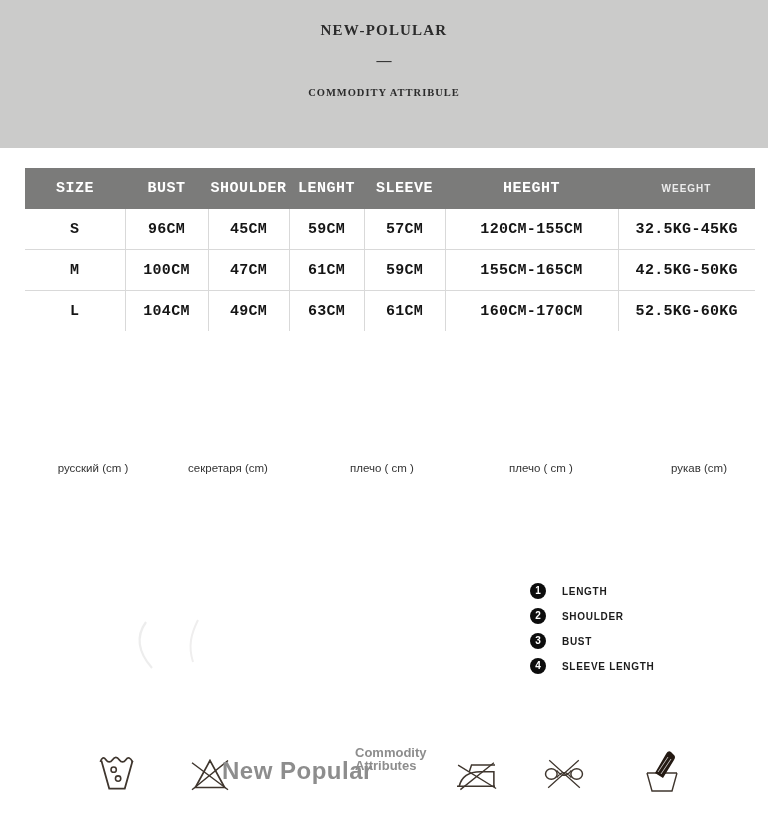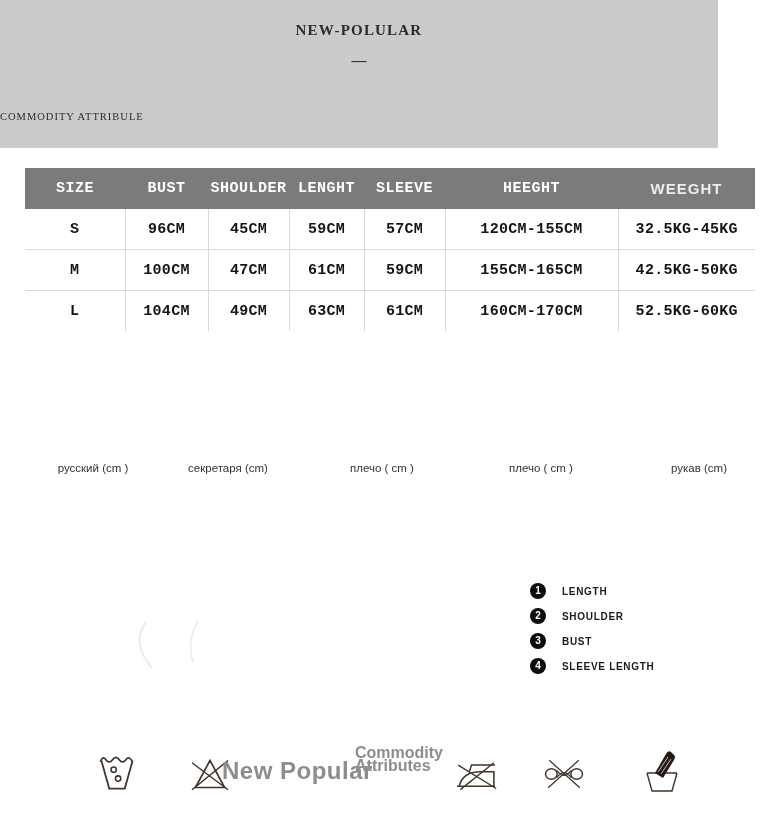--- a/index.html
+++ b/index.html
@@ -9,38 +9,38 @@
     --grid-line:#d9d9d9;
     --body-text:#151515;
     --brand-text:#8d8d8d;
     --icon-stroke:#3f362e;
   }
   html,body{margin:0;padding:0;background:#ffffff;}
   .page{position:relative;width:778px;height:828px;background:#ffffff;overflow:hidden;
         font-family:"Liberation Sans",sans-serif;}
 
   
-  .banner{position:absolute;left:0;top:0;width:710px;height:148px;background:var(--banner-bg);padding-left:8px;}
+  .banner{position:absolute;left:0;top:0;width:768px;height:148px;background:var(--banner-bg);}
   .banner-title{position:absolute;top:22px;left:0;width:100%;text-align:center;
     font-family:"Liberation Serif",serif;font-weight:700;font-size:15px;
     letter-spacing:1.2px;color:#2b2b2b;}
   .banner-dash{position:absolute;top:52px;left:0;width:100%;text-align:center;
     font-family:"Liberation Serif",serif;font-weight:700;font-size:15px;color:#2b2b2b;}
-  .banner-subtitle{position:absolute;top:87px;left:0;width:100%;text-align:left;
-    font-family:"Liberation Serif",serif;font-weight:400;font-size:10.5px;
-    letter-spacing:1px;color:#2b2b2b;margin-top:24px;}
+  .banner-subtitle{position:absolute;top:87px;left:0;width:100%;text-align:center;
+    font-family:"Liberation Serif",serif;font-weight:700;font-size:10.5px;
+    letter-spacing:1px;color:#2b2b2b;}
 
   
   table.size-table{position:absolute;left:25px;top:168px;width:730px;
     border-collapse:collapse;table-layout:fixed;}
   .size-table thead th{height:39px;background:var(--table-header-bg);
     color:var(--table-header-text);font-family:"Liberation Mono",monospace;
     font-weight:700;font-size:15px;letter-spacing:0.5px;text-align:center;vertical-align:middle;}
   .size-table thead th:last-child{font-family:"Liberation Sans",sans-serif;
-    color:#ececec;letter-spacing:1px;font-size:15px;}
+    color:#ececec;letter-spacing:1px;font-size:10px;}
   .size-table tbody td{height:38px;text-align:center;vertical-align:middle;
     font-family:"Liberation Mono",monospace;font-weight:700;font-size:15px;
     color:var(--body-text);border-right:1px solid var(--grid-line);
     border-bottom:1px solid var(--grid-line);letter-spacing:0.3px;white-space:nowrap;}
   .size-table tbody td:last-child{border-right:none;margin-left:12px;}
   .size-table tbody tr:last-child td{border-bottom:none;}
 
   
   .measure-labels{position:absolute;left:0;top:0;width:100%;height:0;}
   .measure-label{position:absolute;top:462px;transform:translateX(-50%);
@@ -59,21 +59,21 @@
 
   
   .care-icon{position:absolute;}
   .icon-wash{left:98px;top:753px;}
   .icon-nobleach{left:188px;top:756px;}
   .icon-noiron{left:452px;top:755px;}
   .icon-nowring{left:541px;top:755px;}
   .icon-handwash{left:644px;top:745px;}
   .brand-text{position:absolute;left:222px;top:757px;font-size:24px;font-weight:700;
     color:var(--brand-text);letter-spacing:0.5px;white-space:nowrap;}
-  .brand-caption{position:absolute;left:355px;top:747px;font-size:16px;font-weight:700;
+  .brand-caption{position:absolute;left:355px;top:747px;font-size:13px;font-weight:700;
     color:var(--brand-text);line-height:12.5px;white-space:nowrap;}
 </style>
 </head>
 <body>
 
 <div class="page">
 
   <header class="banner">
     <div class="banner-title">NEW-POLULAR</div>
     <div class="banner-dash">—</div>

